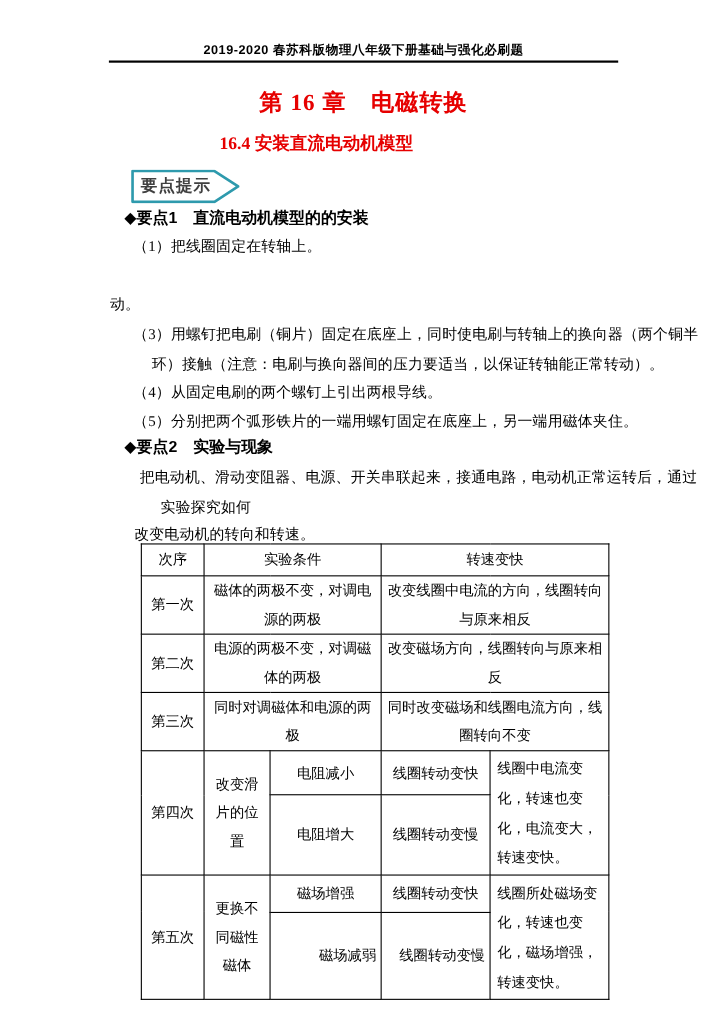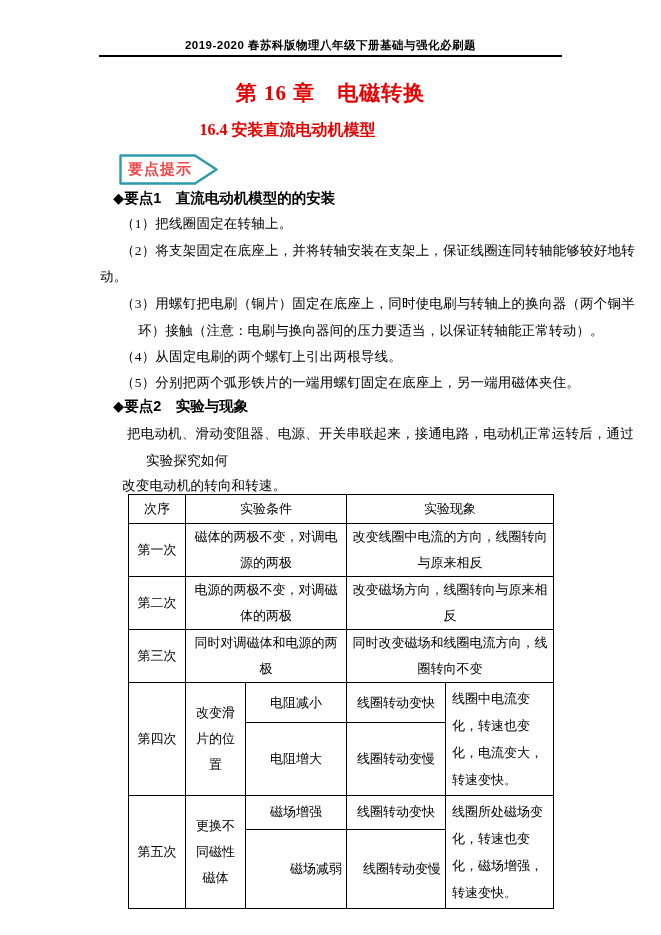--- a/index.html
+++ b/index.html
@@ -22,21 +22,21 @@
     position:absolute; top:79px; left:0; width:661px; margin:0; text-align:center;
     font-size:21px; font-weight:bold; color:#e60000; letter-spacing:1px;
   }
   .subtitle {
     position:absolute; top:120px; left:0; width:575px; margin:0; text-align:center;
     font-size:16px; font-weight:bold; color:#e60000;
   }
   .badge { position:absolute; top:154px; left:119px; width:100px; height:31px; }
   .badge svg { position:absolute; top:0; left:0; }
   .badge-text {
-    position:absolute; top:6px; left:9px; color:#ef4444; font-weight:bold;
+    position:absolute; top:6px; left:9px; color:#404040; font-weight:bold;
     font-size:15px; letter-spacing:1px; white-space:nowrap;
     font-family:Liberation Serif, serif;
   }
   .kp-heading {
     position:absolute; white-space:nowrap; font-weight:bold; font-size:14.5px;
     font-family:"Liberation Sans","DejaVu Sans",sans-serif;
   }
   .body-line { position:absolute; white-space:nowrap; font-size:13.5px; letter-spacing:0.2px; }
   .exp-table {
     position:absolute; top:494px; left:128px; width:425px;
@@ -63,21 +63,20 @@
   <div class="badge">
     <svg width="100" height="31" viewBox="0 0 100 31">
       <polygon points="1.5,1.5 76,1.5 97.5,15.5 76,29.5 1.5,29.5" fill="#ffffff" stroke="#2e9aad" stroke-width="2.4" stroke-linejoin="round"></polygon>
     </svg>
     <span class="badge-text">要点提示</span>
   </div>
 
   <div class="kp-heading" style="top:189px;left:113px;">◆要点1　直流电动机模型的的安装</div>
 
   <div class="body-line" style="top:215px;left:121px;">（1）把线圈固定在转轴上。</div>
-  <div class="body-line" style="top:242px;left:121px;">（2）将支架固定在底座上，并将转轴安装在支架上，保证线圈连同转轴能够较好地转</div>
   <div class="body-line" style="top:268px;left:100px;">动。</div>
   <div class="body-line" style="top:295px;left:121px;">（3）用螺钉把电刷（铜片）固定在底座上，同时使电刷与转轴上的换向器（两个铜半</div>
   <div class="body-line" style="top:322px;left:138px;">环）接触（注意：电刷与换向器间的压力要适当，以保证转轴能正常转动）。</div>
   <div class="body-line" style="top:348px;left:121px;">（4）从固定电刷的两个螺钉上引出两根导线。</div>
   <div class="body-line" style="top:374px;left:121px;">（5）分别把两个弧形铁片的一端用螺钉固定在底座上，另一端用磁体夹住。</div>
 
   <div class="kp-heading" style="top:397px;left:113px;">◆要点2　实验与现象</div>
 
   <div class="body-line" style="top:425px;left:127px;">把电动机、滑动变阻器、电源、开关串联起来，接通电路，电动机正常运转后，通过</div>
   <div class="body-line" style="top:452px;left:146px;">实验探究如何</div>
@@ -88,21 +87,21 @@
       <col style="width:57px">
         <col style="width:60px">
         <col style="width:101px">
         <col style="width:99px">
         <col style="width:108px">
     </colgroup>
     <tbody>
       <tr style="height:29px;">
         <td>次序</td>
         <td colspan="2">实验条件</td>
-        <td colspan="2">实验现象</td>
+        <td colspan="2">转速变快</td>
       </tr>
       <tr style="height:53px;">
         <td>第一次</td>
         <td colspan="2">磁体的两极不变，对调电源的两极</td>
         <td colspan="2">改变线圈中电流的方向，线圈转向与原来相反</td>
       </tr>
       <tr style="height:52px;">
         <td>第二次</td>
         <td colspan="2">电源的两极不变，对调磁体的两极</td>
         <td colspan="2">改变磁场方向，线圈转向与原来相反</td>

